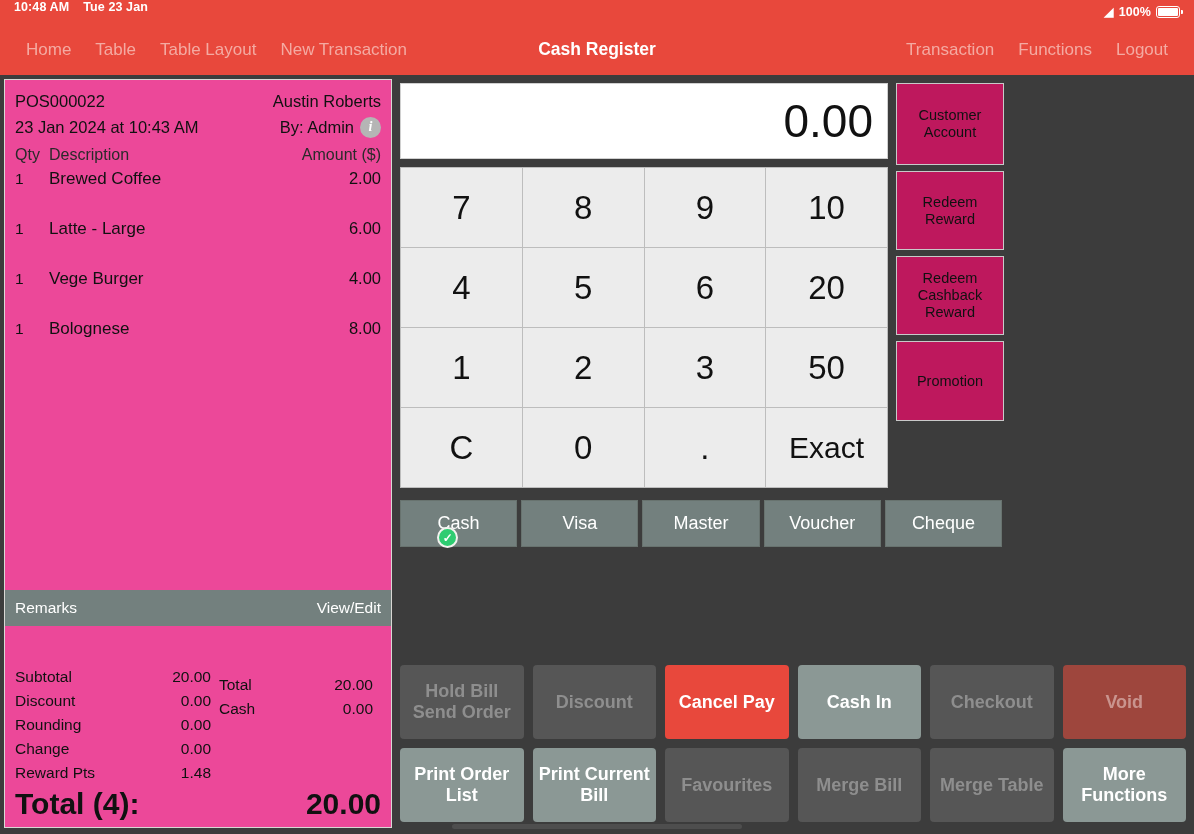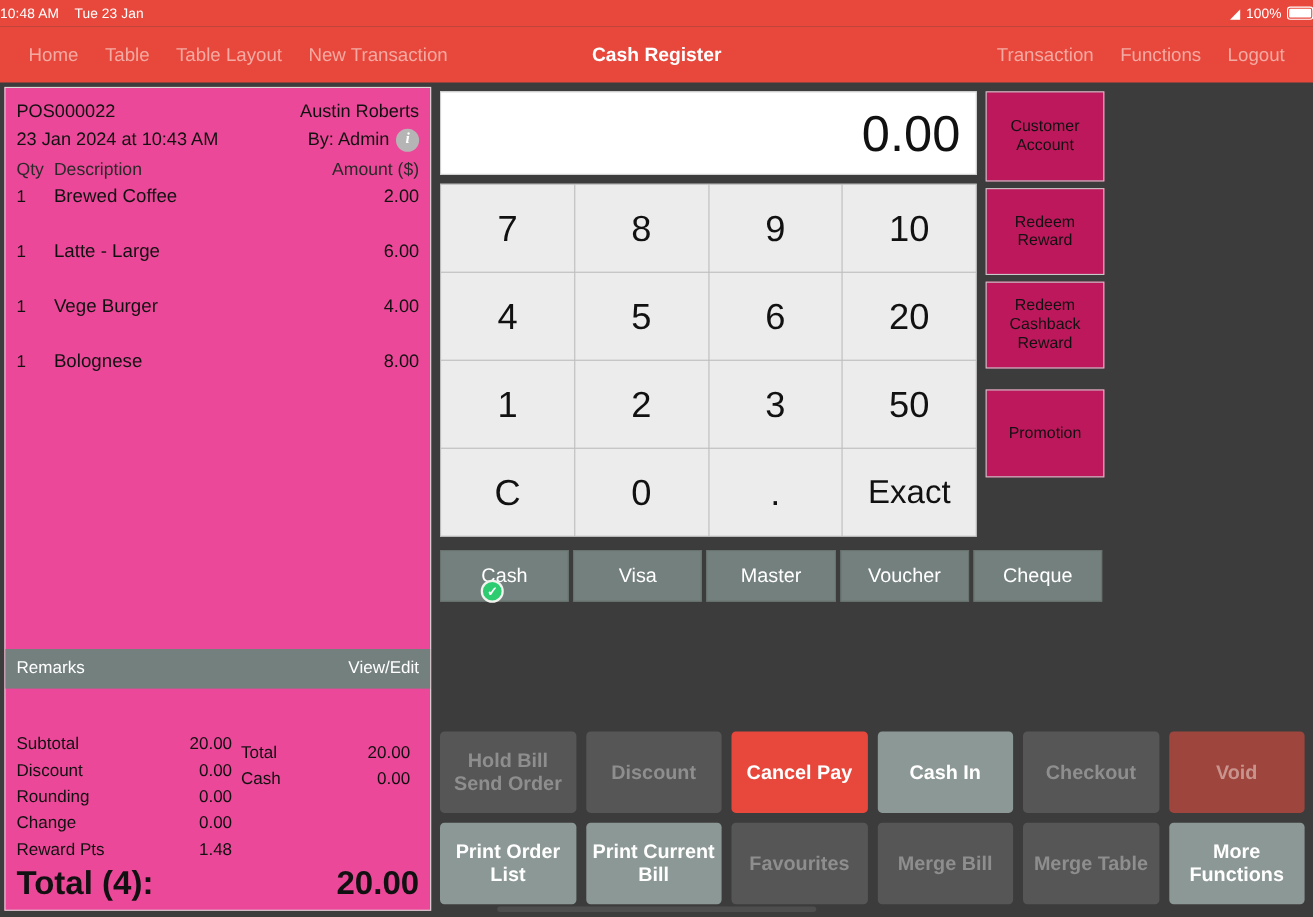--- a/index.html
+++ b/index.html
@@ -7,22 +7,22 @@
     width: 1194px; height: 834px;
     background: #3c3c3c;
     font-family: "Liberation Sans", sans-serif;
     overflow: hidden;
   }
   #app { position: relative; width: 1194px; height: 834px; background: #3c3c3c; }
 
   
   .statusbar {
     height: 24px; background: #e8483c; color: #fff;
-    display: flex; align-items: center; padding: 0 0;
-    font-size: 12.5px; font-weight: normal; letter-spacing: .1px;
+    display: flex; padding: 0 14px;
+    font-size: 12.5px; font-weight: bold; letter-spacing: .1px;
   }
   .statusbar .sb-left { display: flex; gap: 14px; }
   .statusbar .sb-right { margin-left: auto; display: flex; align-items: center; gap: 5px; }
   .wifi-glyph { display:inline-block; font-size: 12px; line-height: 1; }
   .battery {
     width: 24px; height: 12px; border: 1.6px solid #fff; border-radius: 3px;
     position: relative; display: inline-block;
   }
   .battery::after {
     content:""; position:absolute; right:-4px; top:3.4px;
@@ -113,21 +113,21 @@
 
   .side-col { width: 108px; display: flex; flex-direction: column; gap: 6px; }
   .side-btn {
     background: #be185d; color: #111; font-size: 14.5px; line-height: 17px;
     display: flex; align-items: center; justify-content: center; text-align: center;
     border: 1px solid #c9c9c9; padding: 2px;
   }
   .side-btn.b1 { height: 82px; }
   .side-btn.b2 { height: 79px; }
   .side-btn.b3 { height: 79px; }
-  .side-btn.b4 { height: 80px; margin-top: 13px; }
+  .side-btn.b4 { height: 80px; }
 
   .pay-row { display: flex; gap: 4px; margin-top: 12px; width: 602px; }
   .pay-btn {
     flex: 1; height: 47px; background: #73807e; color: #fff; font-size: 18px;
     display: flex; align-items: center; justify-content: center; position: relative;
     border: 1px solid #68736f;
   }
   .check-badge {
     position: absolute; width: 21px; height: 21px; border-radius: 50%;
     background: #2ecc71; border: 2px solid #f2f2ef; color: #fff;

